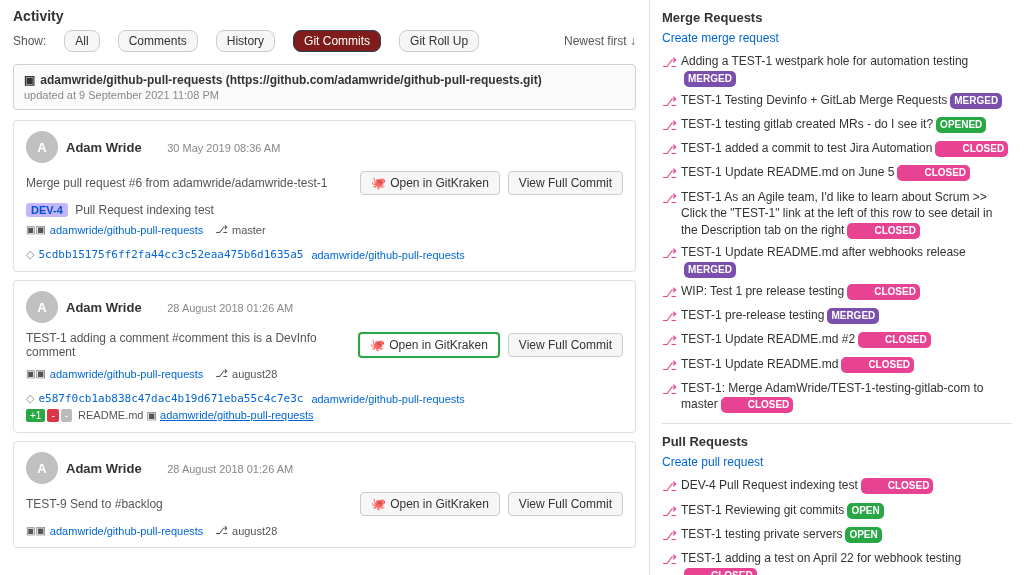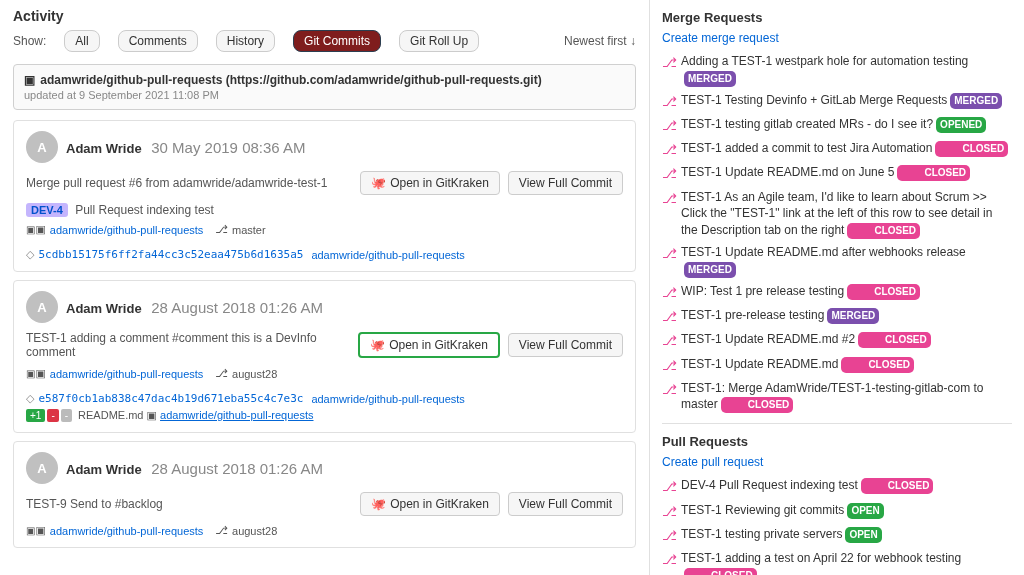--- a/index.html
+++ b/index.html
@@ -20,21 +20,21 @@
     .repo-block { border: 1px solid #d0d0d0; border-radius: 4px; padding: 8px 10px; margin-bottom: 10px; background: #fafafa; }
     .repo-title { font-size: 12px; font-weight: 600; color: #333; display: flex; align-items: center; gap: 5px; }
     .repo-updated { font-size: 11px; color: #888; margin-top: 2px; }
 
     
     .commit-item { background: #fff; border: 1px solid #e0e0e0; border-radius: 4px; padding: 10px 12px; margin-bottom: 8px; }
     .commit-header { display: flex; align-items: center; gap: 8px; margin-bottom: 8px; }
     .avatar { width: 32px; height: 32px; border-radius: 50%; background: #c0c0c0; overflow: hidden; flex-shrink: 0; display: flex; align-items: center; justify-content: center; font-size: 13px; font-weight: bold; color: #fff; }
     .author-info { }
     .author-name { font-weight: 600; font-size: 13px; color: #333; }
-    .commit-date { font-size: 15px; color: #888; margin-left: 6px; }
+    .commit-date { font-size: 11px; color: #888; margin-left: 22px; }
     .commit-tag { display: inline-block; background: #c4b5fd; color: #0052cc; border-radius: 3px; padding: 1px 5px; font-size: 11px; font-weight: 600; margin-right: 4px; }
     .commit-actions { display: flex; align-items: center; gap: 8px; margin-bottom: 8px; }
     .commit-actions .commit-desc { flex: 1; font-size: 12px; color: #555; }
     .action-btn { display: flex; align-items: center; gap: 4px; padding: 4px 10px; border-radius: 4px; border: 1px solid #ccc; background: #f6f6f6; font-size: 12px; cursor: pointer; color: #333; white-space: nowrap; }
     .action-btn.highlighted { border: 2px solid #28a745; background: #fff; color: #333; }
     .commit-meta { display: flex; align-items: center; gap: 12px; font-size: 11px; color: #555; margin-top: 4px; flex-wrap: wrap; }
     .meta-item { display: flex; align-items: center; gap: 4px; }
     .meta-item a { color: #0366d6; text-decoration: none; }
     .branch-icon::before { content: "⎇"; font-size: 11px; }
     .repo-icon::before { content: "▣"; font-size: 10px; }

